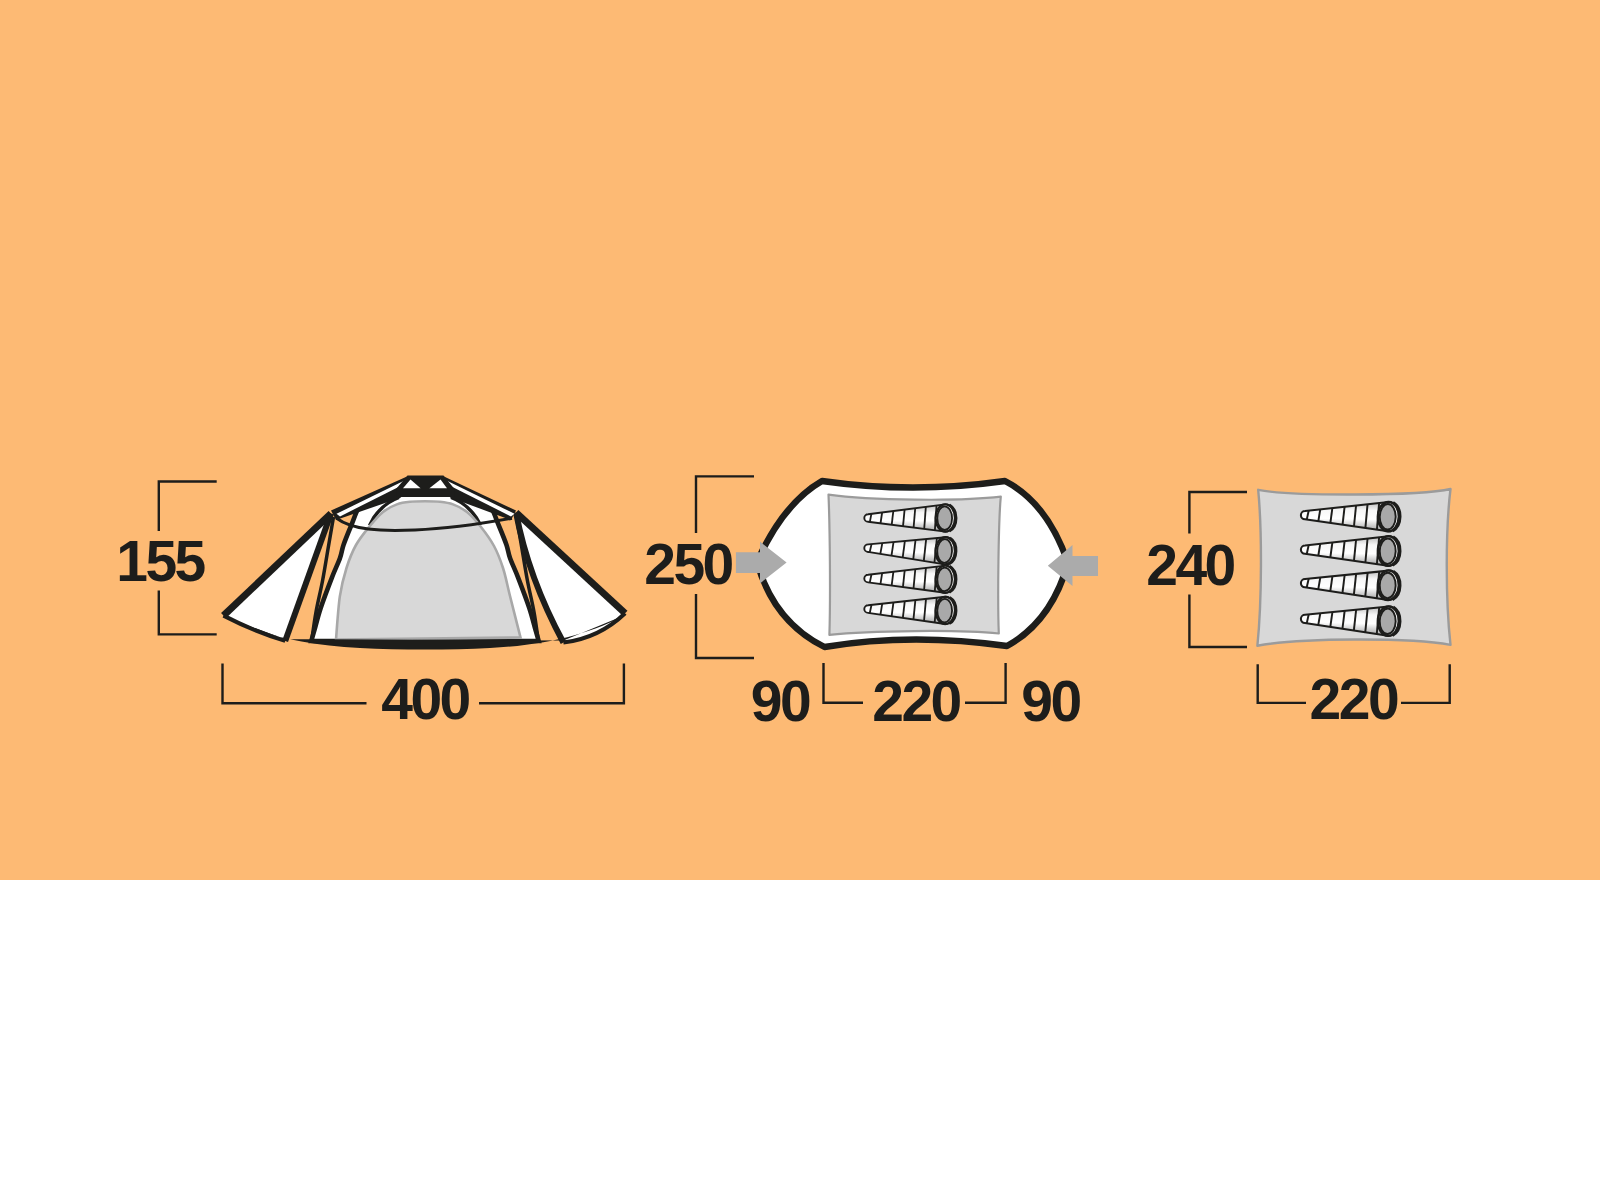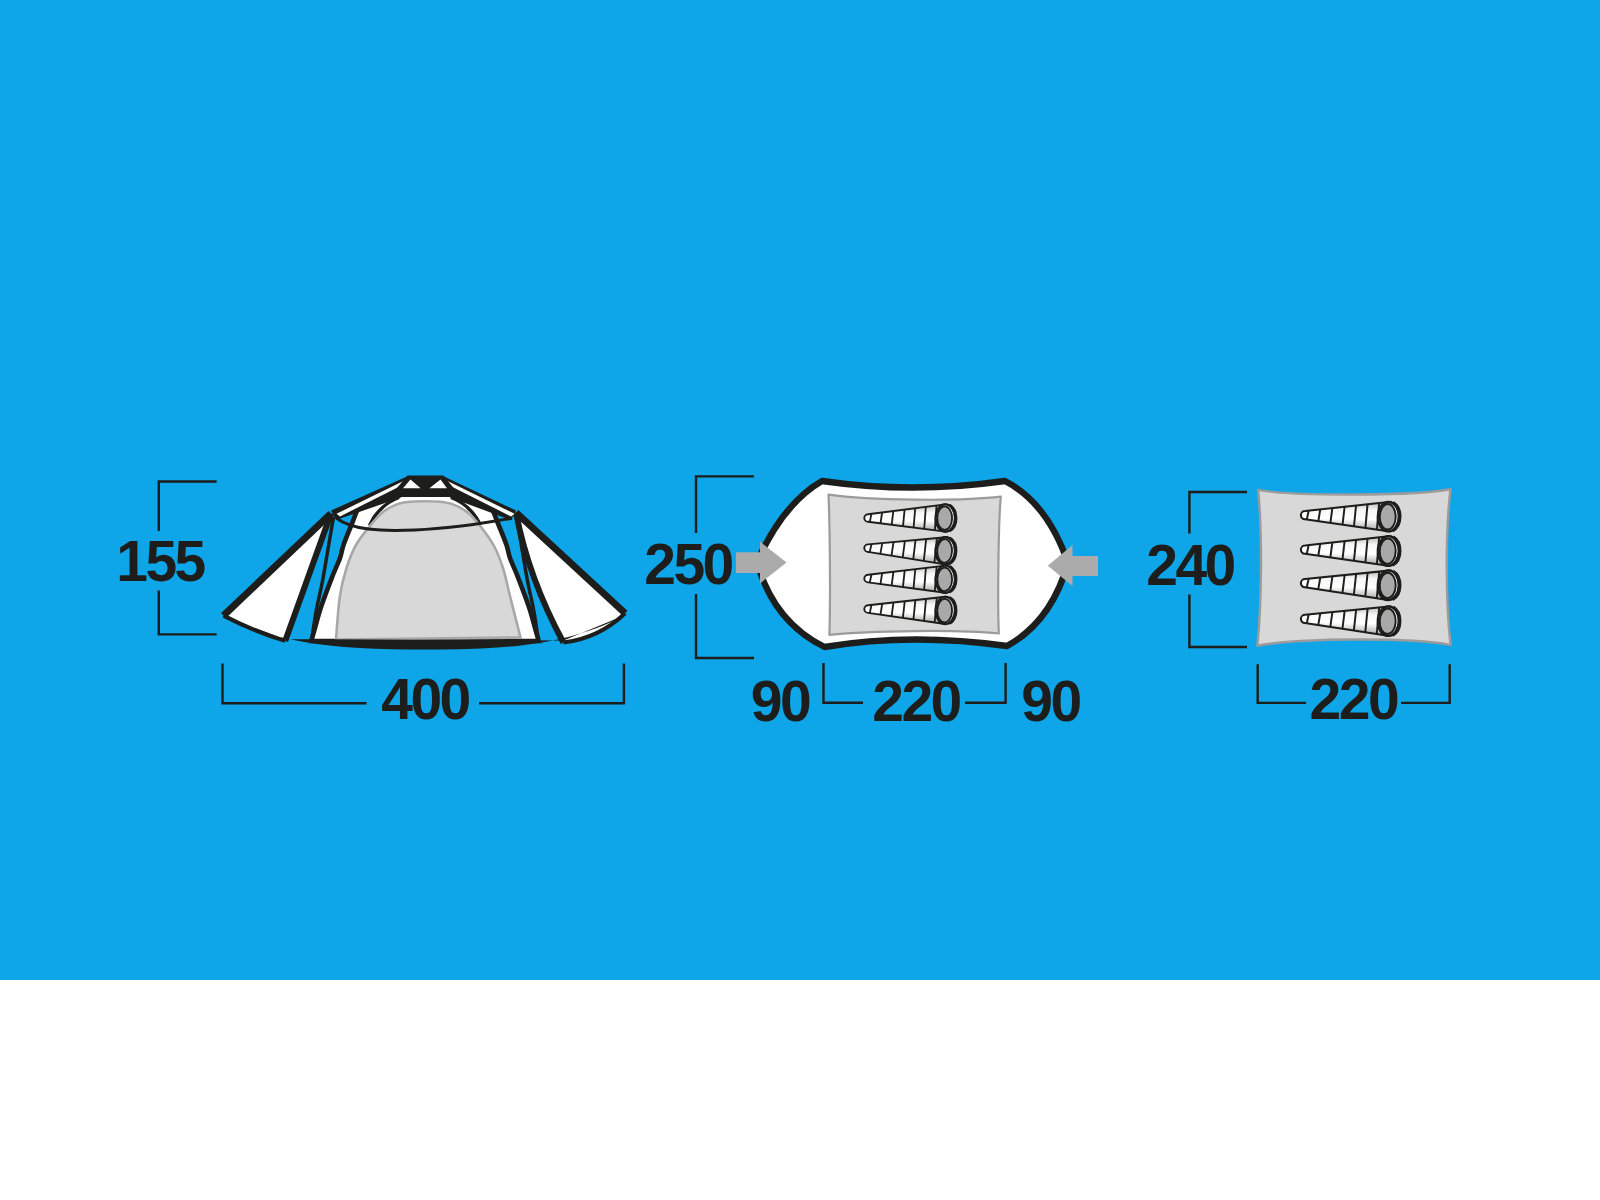--- a/index.html
+++ b/index.html
@@ -1,16 +1,16 @@
 <!DOCTYPE html>
 <html><head>
 <meta charset="utf-8">
 <style>
   html,body{margin:0;padding:0;background:#ffffff;}
-  #canvas{position:relative;width:1600px;height:980px;background:#0ea5e9;overflow:hidden;}
+  #canvas{position:relative;width:1600px;height:880px;background:#fdba74;overflow:hidden;}
   svg{position:absolute;left:0;top:0;}
   text{font-family:"Liberation Sans",sans-serif;font-weight:bold;fill:#1d1d1b;letter-spacing:-2.5px;}
 </style>
 </head>
 <body>
 <div id="canvas">
 <svg width="1600" height="1200" viewBox="0 0 1600 1200">
 <defs>
   <linearGradient id="bagGrad" x1="0" y1="-13.6" x2="0" y2="13.6" gradientUnits="userSpaceOnUse">
     <stop offset="0" stop-color="#b8b8b8"></stop>

